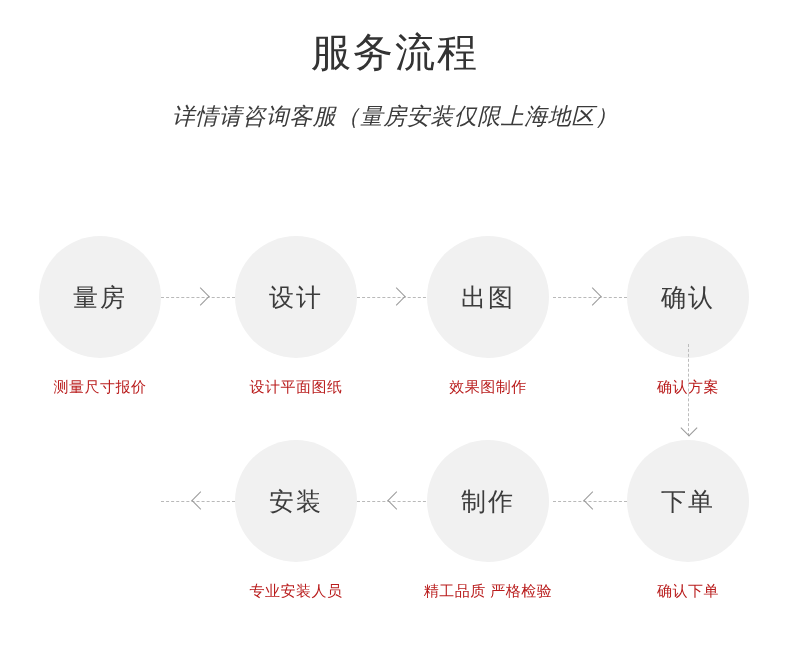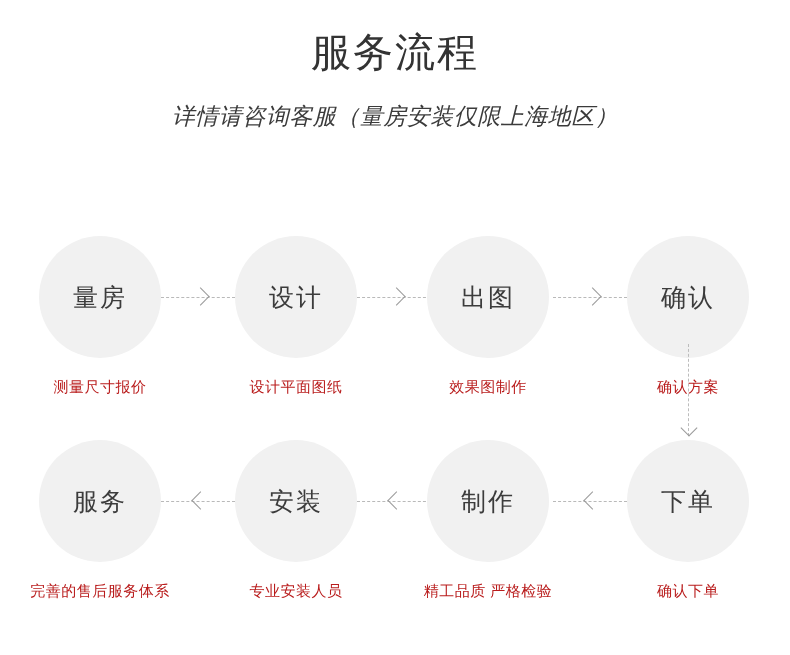--- a/index.html
+++ b/index.html
@@ -238,26 +238,20 @@
 
   </div>
 
   <div class="vconnector">
     <span class="vconn-dash"></span>
     <span class="vchevron"></span>
   </div>
 
   <div class="flow-row row-2">
 
-    <div class="node node-pos-0">
-      <div class="node-circle">
-        <span class="node-label">服务</span>
-      </div>
-      <div class="node-caption">完善的售后服务体系</div>
-    </div>
 
     <div class="connector conn-pos-0">
       <span class="conn-dash"></span>
       <span class="chevron left"></span>
     </div>
 
     <div class="node node-pos-1">
       <div class="node-circle">
         <span class="node-label">安装</span>
       </div>

